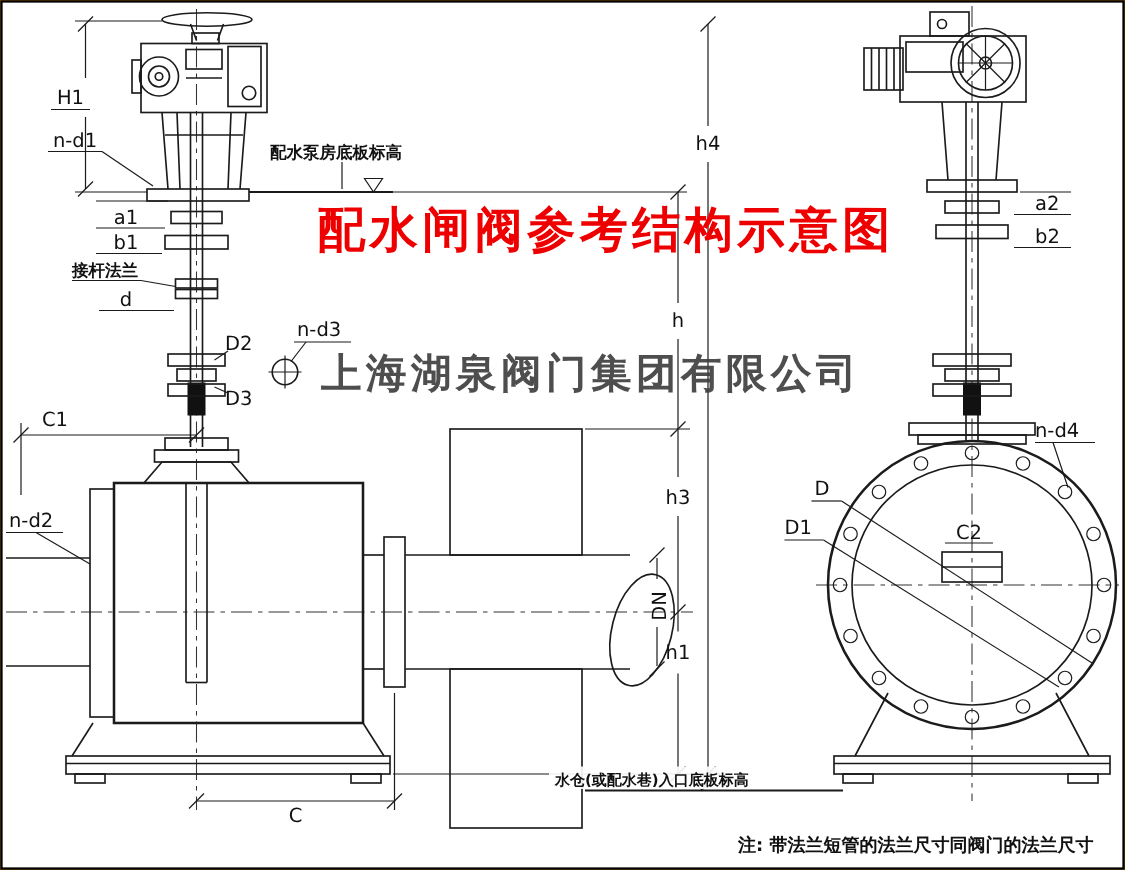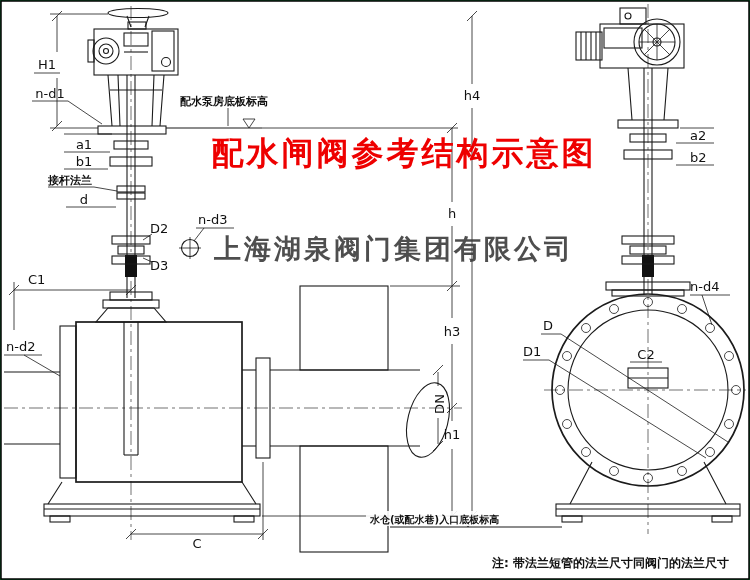--- a/index.html
+++ b/index.html
@@ -1,16 +1,16 @@
 <!DOCTYPE html>
 <html><head>
 <meta charset="utf-8">
 <style>
   html,body{margin:0;padding:0;background:#ffffff;}
-  .stage{width:750px;height:580px;position:relative;background:#15803d;overflow:hidden;
+  .stage{width:750px;height:580px;position:relative;background:#a16207;overflow:hidden;
          font-family:"DejaVu Sans", sans-serif;}
   svg{display:block;}
   .s  {fill:none;stroke:#1b1b1b;stroke-width:1.1;}
   .s2 {fill:none;stroke:#1b1b1b;stroke-width:1.7;}
   .t  {fill:none;stroke:#1b1b1b;stroke-width:0.8;}
   .t2 {fill:none;stroke:#1b1b1b;stroke-width:1.2;}
   .cl {fill:none;stroke:#333;stroke-width:0.7;stroke-dasharray:14 4 3 4;}
   .dim{font:13px "DejaVu Sans", sans-serif;fill:#111;}
   .zh {font:700 11px "DejaVu Sans", sans-serif;fill:#111;}
   .zhs{font:700 10px "DejaVu Sans", sans-serif;fill:#111;}

